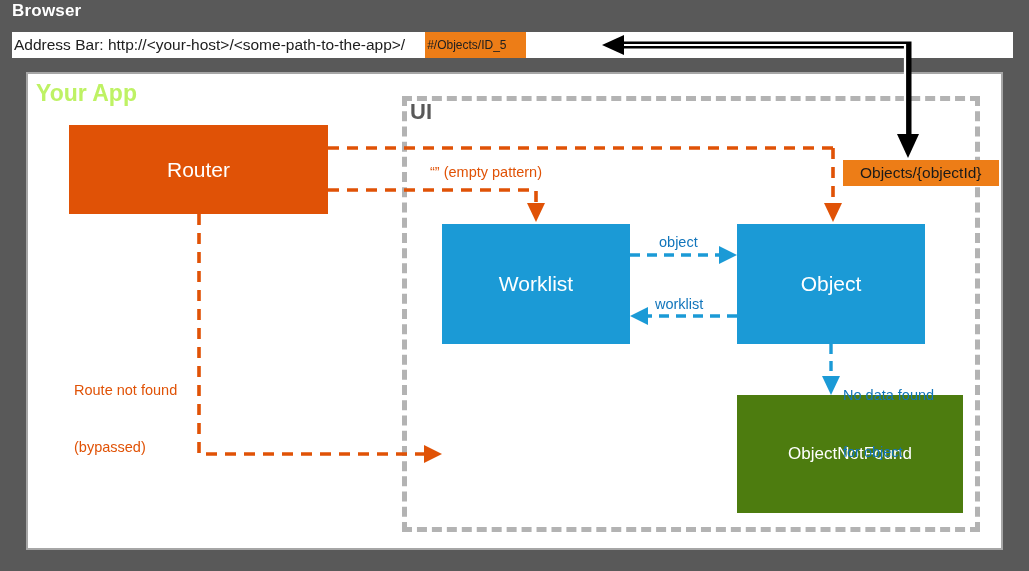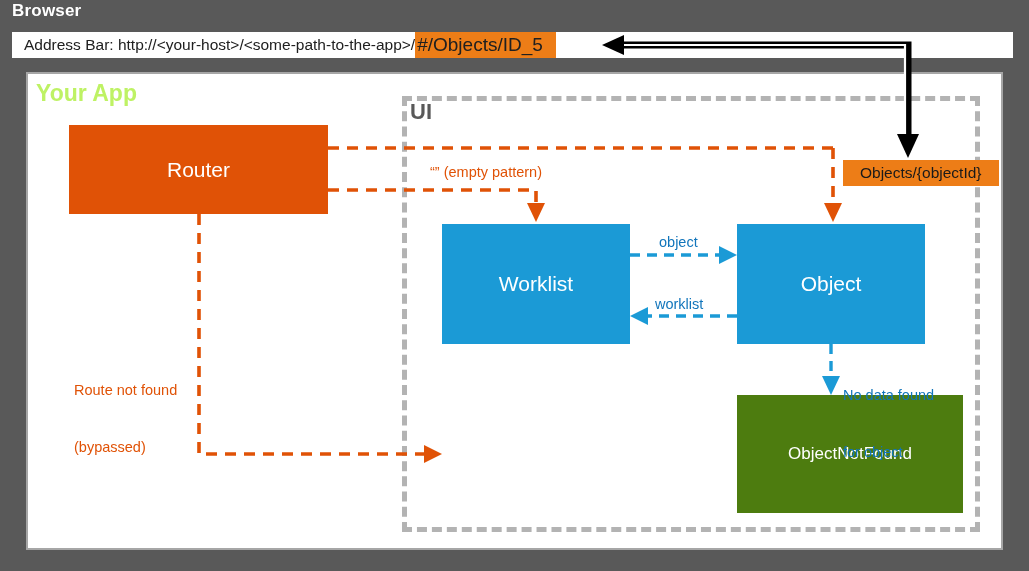--- a/index.html
+++ b/index.html
@@ -19,28 +19,29 @@
   }
   .address-bar{
     position:absolute;left:12px;top:32px;
     width:1001px;height:26px;
     background:#ffffff;
     display:flex;align-items:center;
     box-sizing:border-box;
   }
   .addr-text{
     font-size:15.5px;color:#202020;
-    padding-left:12px;white-space:nowrap;
+    padding-left:2px;white-space:nowrap;
   }
   .addr-hash{
-    font-size:19px;color:#202020;
+    font-size:12px;color:#202020;
     background:#ed7d17;
-    padding:4px 13px 4px 2px;
+    padding:4px 19px 4px 2px;
     white-space:nowrap;
     line-height:18px;
+    margin-left:20px;
   }
 
   
   .app-panel{
     position:absolute;left:26px;top:72px;
     width:977px;height:478px;
     background:#ffffff;
     border:2px solid #a6a6a6;
     box-sizing:border-box;
   }

